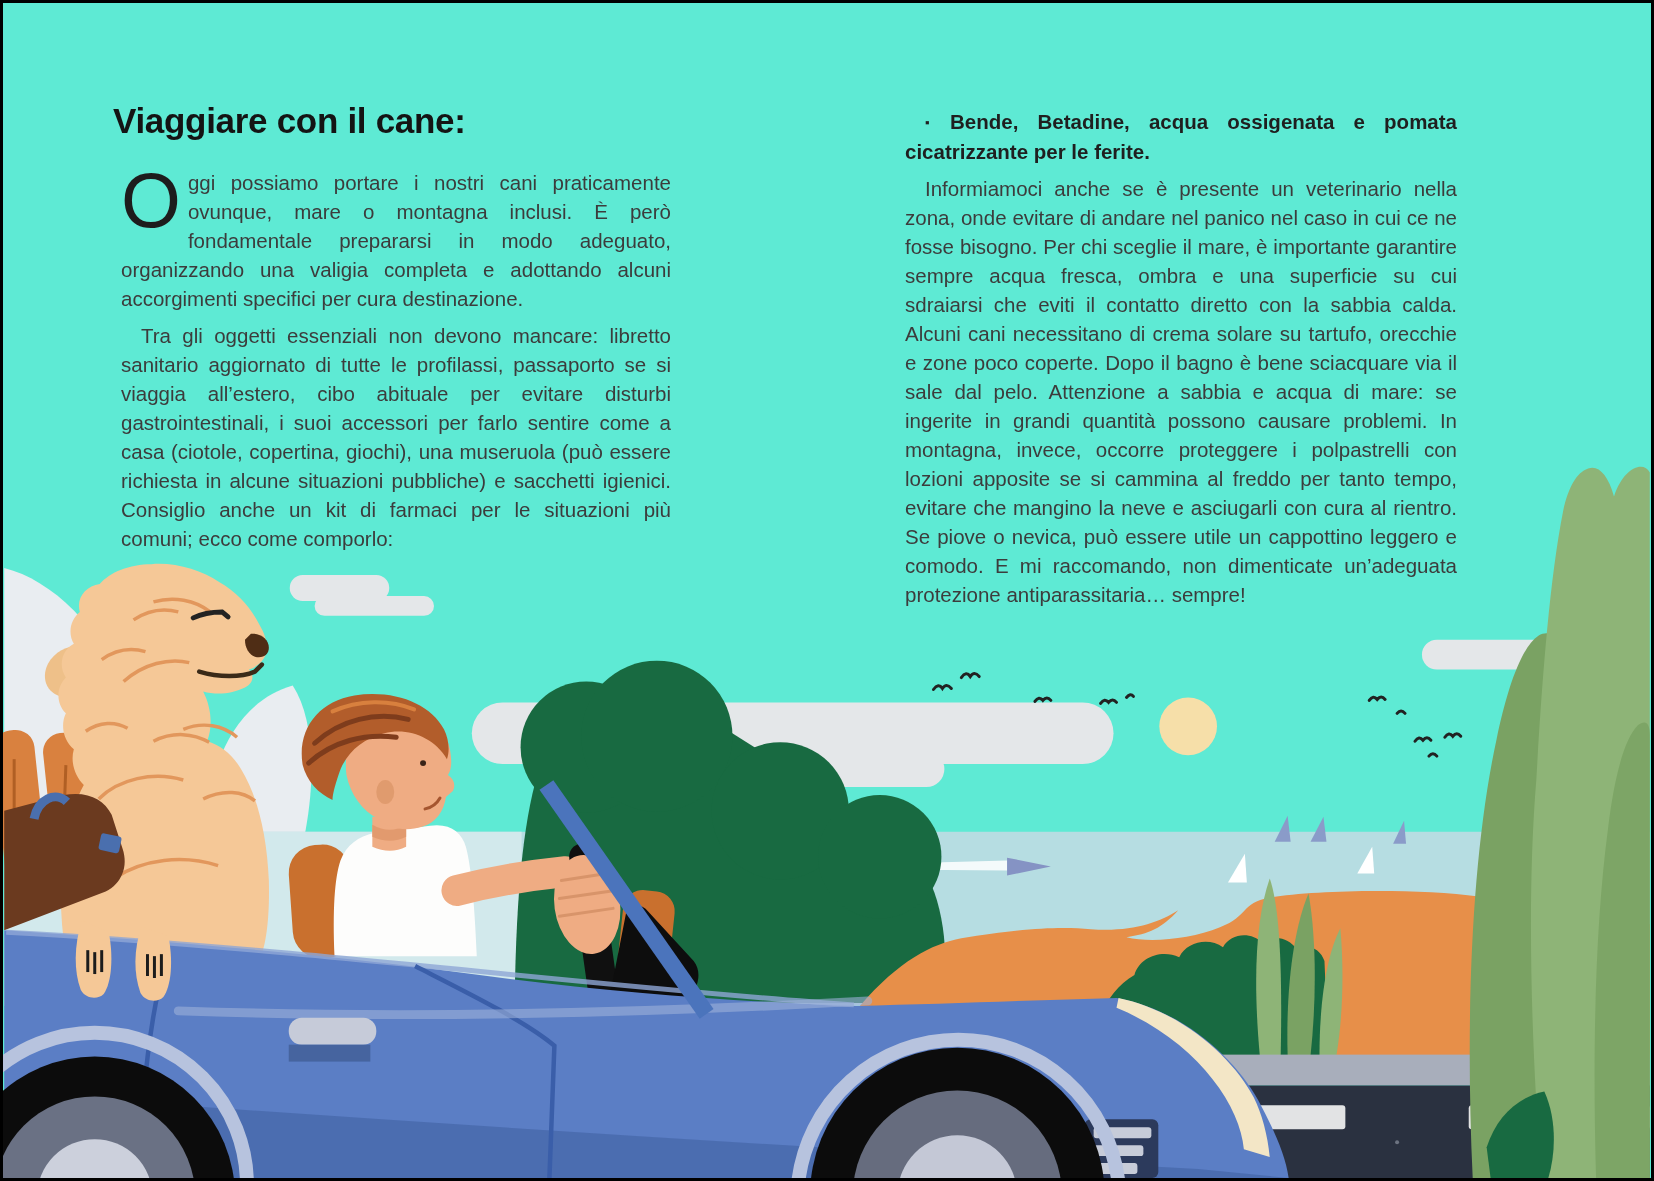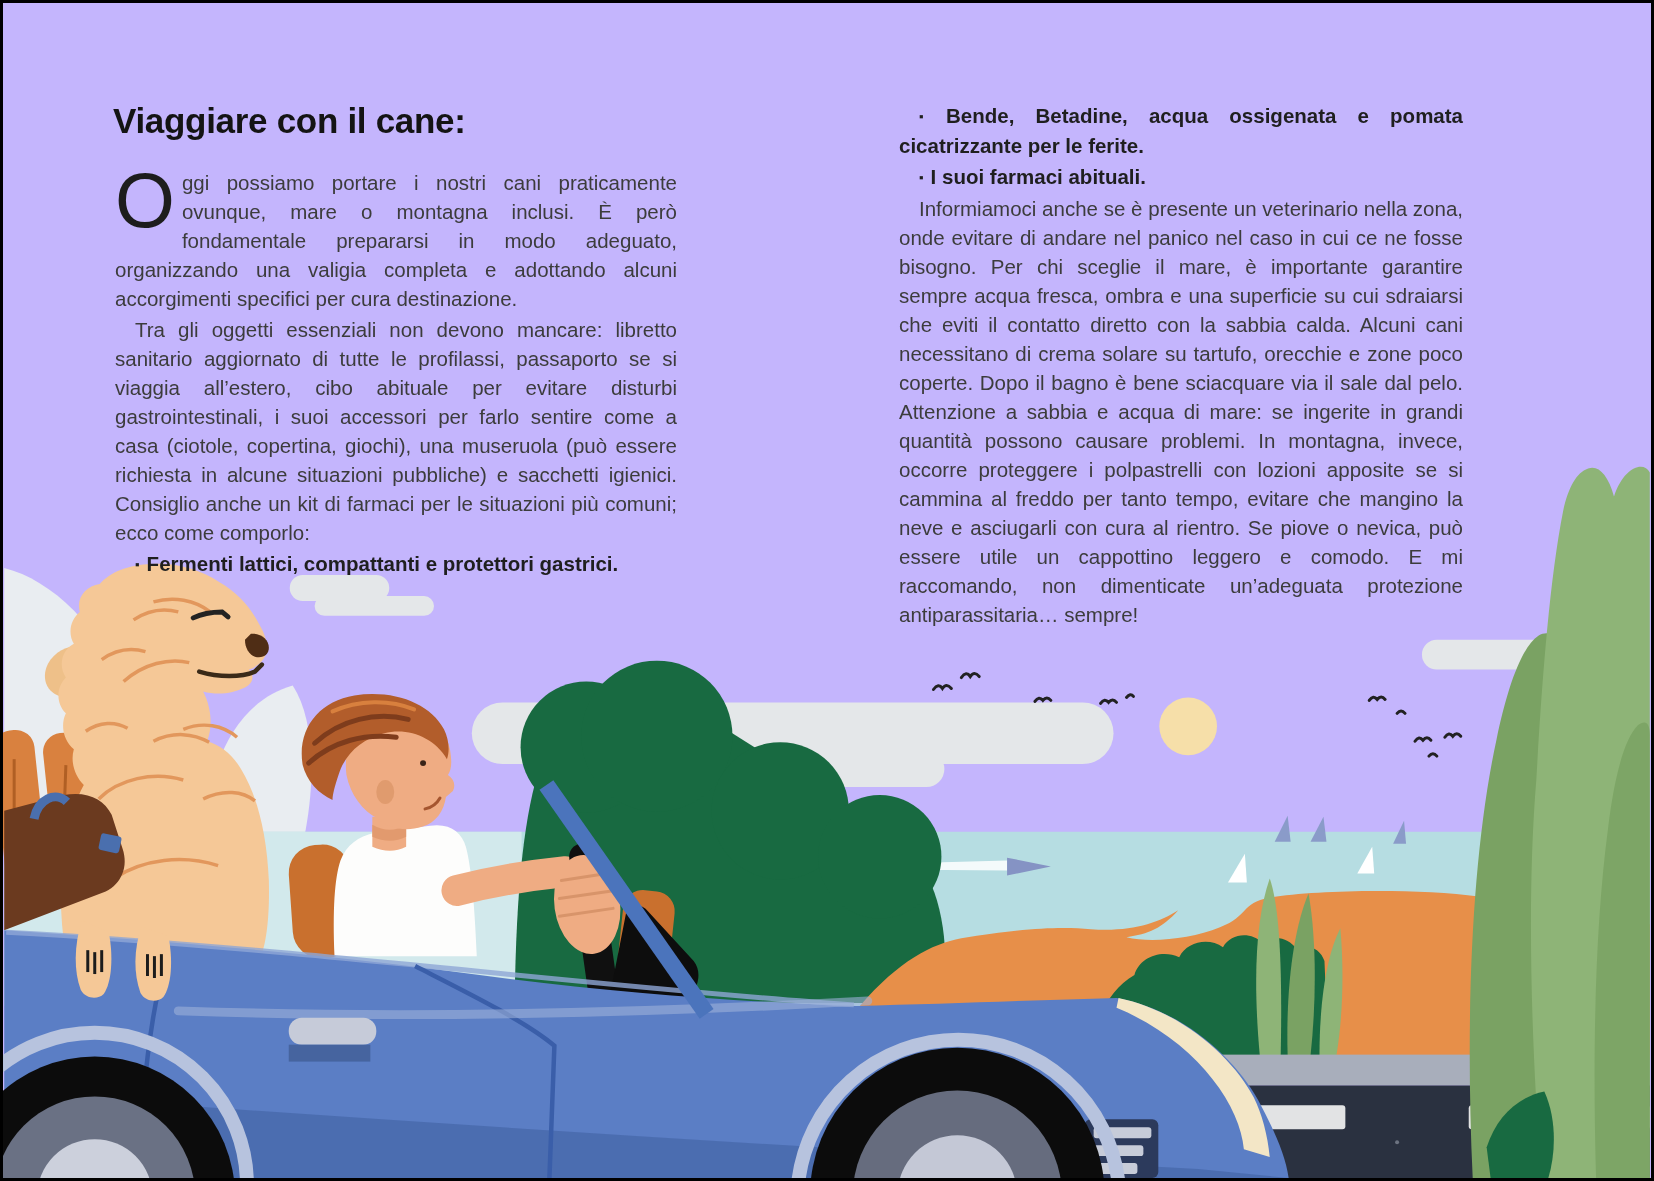--- a/index.html
+++ b/index.html
@@ -1,34 +1,34 @@
 <!DOCTYPE html>
 <html lang="it"><head>
 <meta charset="utf-8">
 <style>
   html,body{margin:0;padding:0;background:#888;}
   .page{
     position:relative;
     width:1654px;height:1181px;
-    background:#c4b5fd;
+    background:#5eead4;
     border:3px solid #000;
     box-sizing:border-box;
     overflow:hidden;
     font-family:"Liberation Sans", sans-serif;
   }
   .illustration{position:absolute;left:0;top:0;width:100%;height:100%;}
   .textlayer{position:absolute;left:0;top:0;width:100%;height:100%;}
   .col{position:absolute;color:#3c3c3c;font-size:20.5px;line-height:29px;text-align:justify;}
   .col-left{left:110px;top:98px;width:566px;}
   .col-right{left:894px;top:96px;width:568px;}
   .page-title{
     font-size:35px;line-height:40px;font-weight:700;color:#141414;
     letter-spacing:-0.3px;margin:0 0 27px 0;text-align:left;
   }
-  .col p{margin:2px;}
+  .col p{margin:8px;}
   .indent{text-indent:20px;}
   .dropcap{
     float:left;
     font-size:77px;line-height:58px;
     padding:3px 7px 0 0;
     font-weight:400;color:#1d1d1d;
   }
   .bullet{text-indent:20px;font-weight:700;color:#1f1f1f;}
   .bullet .marker{font-size:13px;vertical-align:2px;padding-right:7px;}
   .bullet .normal{font-weight:400;color:#3c3c3c;}
@@ -279,29 +279,23 @@
   <div class="textlayer">
 
     <div class="col col-left">
       <h1 class="page-title">
         <span>Viaggiare con il cane:</span><br>
       </h1>
       <p>
         <span class="dropcap">O</span><span>ggi possiamo portare i nostri cani praticamente ovunque, mare o montagna inclusi. È però fondamentale prepararsi in modo adeguato, organizzando una valigia completa e adottando alcuni accorgimenti specifici per cura destinazione.</span>
       </p>
       <p class="indent">Tra gli oggetti essenziali non devono mancare: libretto sanitario aggiornato di tutte le profilassi, passaporto se si viaggia all’estero, cibo abituale per evitare disturbi gastrointestinali, i suoi accessori per farlo sentire come a casa (ciotole, copertina, giochi), una museruola (può essere richiesta in alcune situazioni pubbliche) e sacchetti igienici. Consiglio anche un kit di farmaci per le situazioni più comuni; ecco come comporlo:</p>
-      <p class="bullet">
-        <span class="marker">▪</span><span>Fermenti lattici, compattanti e protettori gastrici.</span>
-      </p>
     </div>
 
     <div class="col col-right">
       <p class="bullet">
         <span class="marker">▪</span><span>Bende, Betadine, acqua ossigenata e pomata cicatrizzante per le ferite.</span>
       </p>
-      <p class="bullet">
-        <span class="marker">▪</span><span>I suoi farmaci abituali.</span>
-      </p>
       <p class="indent">Informiamoci anche se è presente un veterinario nella zona, onde evitare di andare nel panico nel caso in cui ce ne fosse bisogno. Per chi sceglie il mare, è importante garantire sempre acqua fresca, ombra e una superficie su cui sdraiarsi che eviti il contatto diretto con la sabbia calda. Alcuni cani necessitano di crema solare su tartufo, orecchie e zone poco coperte. Dopo il bagno è bene sciacquare via il sale dal pelo. Attenzione a sabbia e acqua di mare: se ingerite in grandi quantità possono causare problemi. In montagna, invece, occorre proteggere i polpastrelli con lozioni apposite se si cammina al freddo per tanto tempo, evitare che mangino la neve e asciugarli con cura al rientro. Se piove o nevica, può essere utile un cappottino leggero e comodo. E mi raccomando, non dimenticate un’adeguata protezione antiparassitaria… sempre!</p>
     </div>
 
   </div>
 </div>
 
 </body></html>

